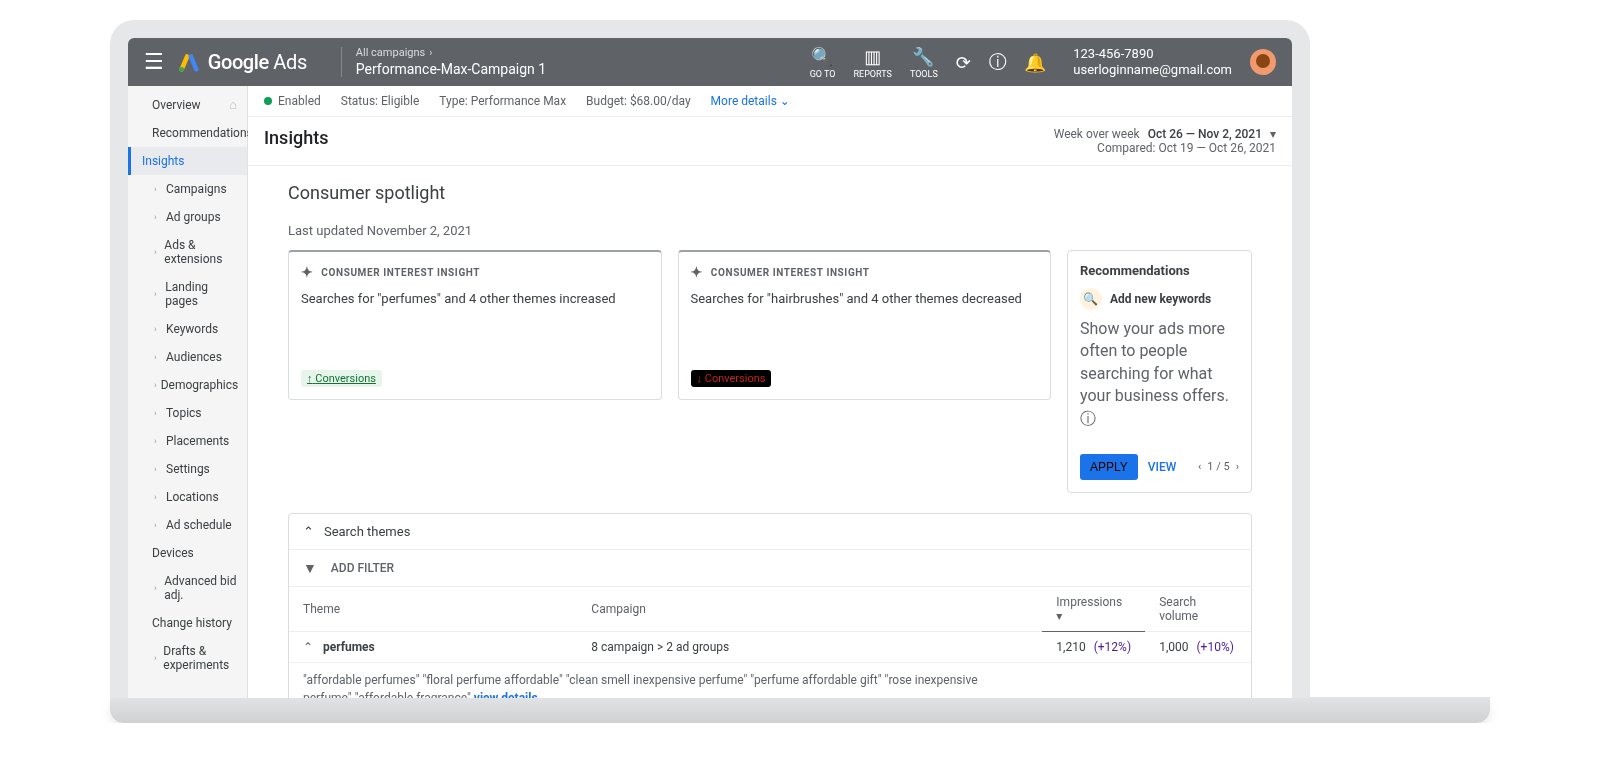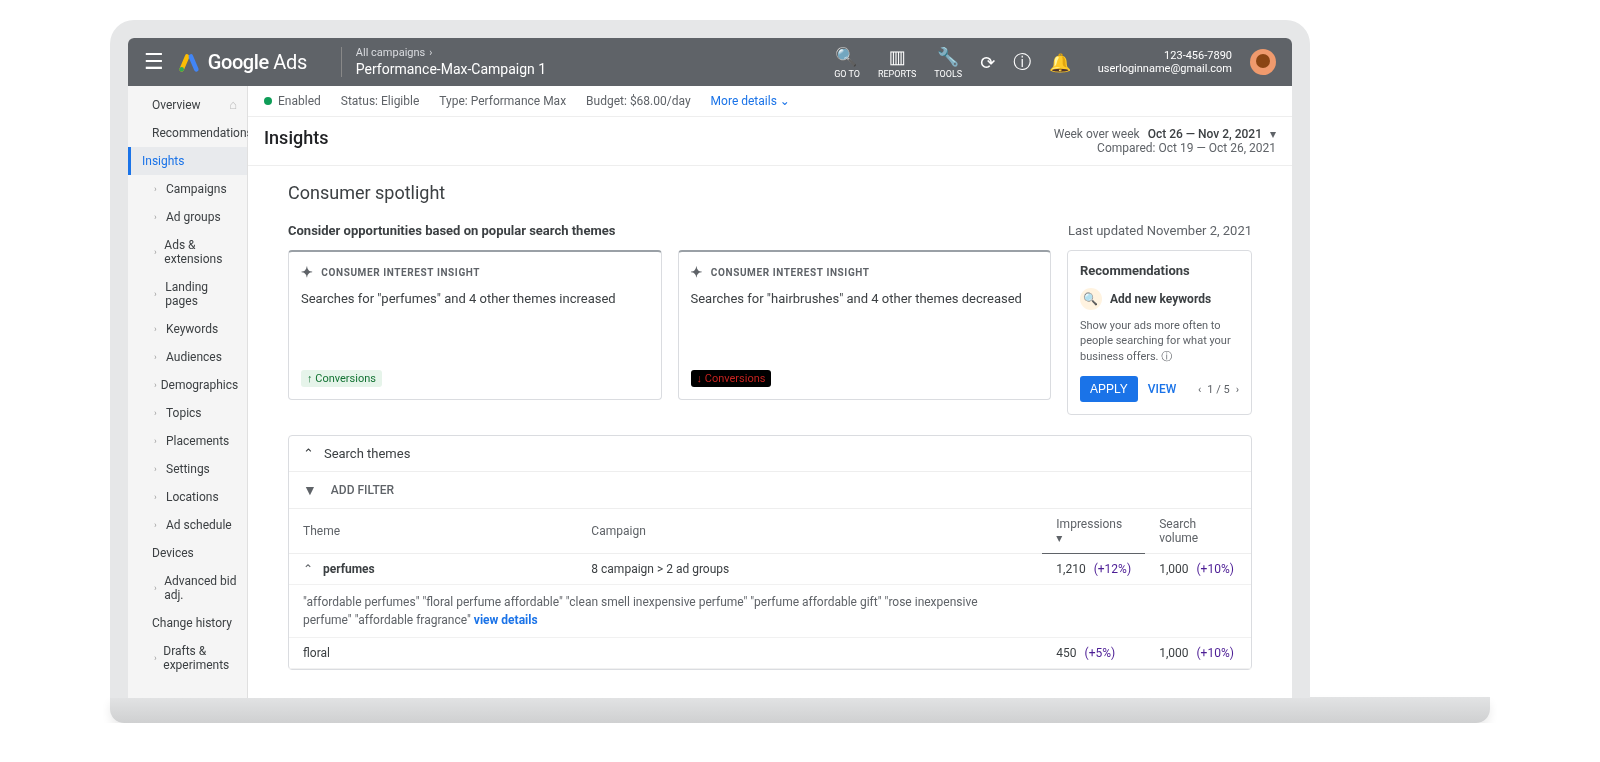--- a/index.html
+++ b/index.html
@@ -35,21 +35,21 @@
   .logo-text b { font-weight:500;}
   .divider-v { width:1px; height:30px; background:#888; margin:0 14px;}
   .bc { font-size:12px; line-height:1.3;}
   .bc-top { color:#dadce0; font-size:11px;}
   .bc-bottom { font-size:14px;}
   .bc-arrow { font-size:10px; margin-left:4px;}
   .topbar-right { display:flex; align-items:center; gap:18px;}
   .tb-icon { display:flex; flex-direction:column; align-items:center; font-size:9px; cursor:pointer; color:#fff;}
   .tb-icon .ic { font-size:18px; margin-bottom:2px;}
   .tb-iconlg { font-size:18px; cursor:pointer;}
-  .acct { text-align:right; font-size:11px; line-height:1.2; margin-left:8px;}
+  .acct { font-size:13px; line-height:1.2; margin-left:8px;}
   .avatar { width:26px; height:26px; border-radius:50%; background:#f09a6d; display:inline-block; overflow:hidden; position:relative; cursor:pointer;}
   .avatar::after{ content:""; position:absolute; left:6px; top:5px; width:14px; height:14px; border-radius:50%; background:#8b4513;}
 
   .body { display:flex; height:calc(100% - 48px); }
   
   .sidebar { width:120px; background:#f5f5f5; font-size:12px; color:#3c4043; padding-top:4px; flex-shrink:0; border-right:1px solid #e0e0e0;}
   .nav-item { padding:7px 10px 7px 26px; display:flex; align-items:center; gap:4px; cursor:pointer;}
   .nav-item.plain { padding-left:24px;}
   .nav-item .chev { font-size:9px; color:#999; width:8px;}
   .nav-item.active { background:#e8eaed; color:#1a73e8; border-left:3px solid #1a73e8; padding-left:11px;}
@@ -70,30 +70,30 @@
   .spot-sub-row { display:flex; justify-content:space-between; font-size:13px; margin-bottom:12px;}
   .spot-sub { font-weight:700; color:#3c4043;}
   .updated { color:#5f6368;}
 
   .three-col { display:flex; gap:16px; align-items:flex-start;}
   .card { flex:1; border:1px solid #dadce0; border-radius:4px; background:#fff; padding:12px; min-height:150px; display:flex; flex-direction:column; border-top:2px solid #9aa0a6;}
   .card-head { display:flex; align-items:center; gap:8px; font-size:10px; font-weight:700; letter-spacing:0.6px; color:#5f6368; margin-bottom:10px;}
   .card-head .sp{ font-size:14px;}
   .card-text { font-size:13px; color:#3c4043; line-height:1.4;}
   .conv-badge { margin-top:auto; align-self:flex-start; font-size:11px; padding:2px 6px; border-radius:3px;}
-  .conv-up { background:#e6f4ea; color:#137333;}
+  .conv-up { background:#e6f4ea; color:#137333;text-decoration:underline;}
   .conv-down { background:#000000; color:#c5221f;}
 
   .reco-card { width:185px; border:1px solid #dadce0; border-radius:4px; background:#fff; padding:12px; font-size:12px;}
   .reco-card h4{ font-size:13px; margin-bottom:10px;}
   .reco-key { display:flex; align-items:center; gap:8px; font-weight:700; font-size:12px; margin-bottom:8px;}
   .reco-key .ic{ width:22px;height:22px;border-radius:50%;background:#fff3e0; display:flex;align-items:center;justify-content:center; color:#fb8c00;}
-  .reco-text { font-size:11px; color:#5f6368; line-height:1.4; margin-bottom:12px;}
+  .reco-text { font-size:16px; color:#5f6368; line-height:1.4; margin-bottom:24px;}
   .reco-actions { display:flex; align-items:center; gap:10px;}
-  .btn-apply { background:#1a73e8; color:#ffffff; border:none; padding:6px 10px; font-size:12px; border-radius:3px; cursor:pointer;}
+  .btn-apply { background:#1a73e8; color:#000000; border:none; padding:6px 10px; font-size:12px; border-radius:3px; cursor:pointer;}
   .btn-view { color:#1a73e8; font-size:12px; cursor:pointer; font-weight:500;}
   .pager { margin-left:auto; display:flex; align-items:center; gap:6px; color:#5f6368; font-size:11px;}
 
   
   .table-card { margin-top:20px; border:1px solid #dadce0; border-radius:4px;}
   .table-topline{ padding:10px 14px; font-size:13px; display:flex; align-items:center; gap:10px; color:#3c4043; border-bottom:1px solid #eee;}
   .table-filter{ padding:10px 14px; font-size:12px; display:flex; align-items:center; gap:14px; color:#5f6368; border-bottom:1px solid #eee;}
   .tbl { width:100%; border-collapse:collapse; font-size:12px;}
   .tbl th { text-align:left; font-weight:400; color:#5f6368; padding:8px 14px; border-bottom:1px solid #eee;}
   .tbl th.num, .tbl td.num { text-align:left;}
@@ -247,21 +247,20 @@
                   <span class="range">Oct 26 — Nov 2, 2021</span> 
                   <span>▾</span>
                 </div>
         <div>Compared: Oct 19 — Oct 26, 2021</div>
       </div>
     </div>
 
     <div class="content">
       <div class="spot-title">Consumer spotlight</div>
       <div class="spot-sub-row">
-        <div class="spot-sub">Consider opportunities based on popular search themes</div>
         <div class="updated">Last updated November 2, 2021</div>
       </div>
 
       <div class="three-col">
         <div class="card">
           <div class="card-head">
                     <span class="sp">✦</span>
                     <span>CONSUMER INTEREST INSIGHT</span>
                   </div>
           <div class="card-text">Searches for "perfumes" and 4 other themes increased</div>

